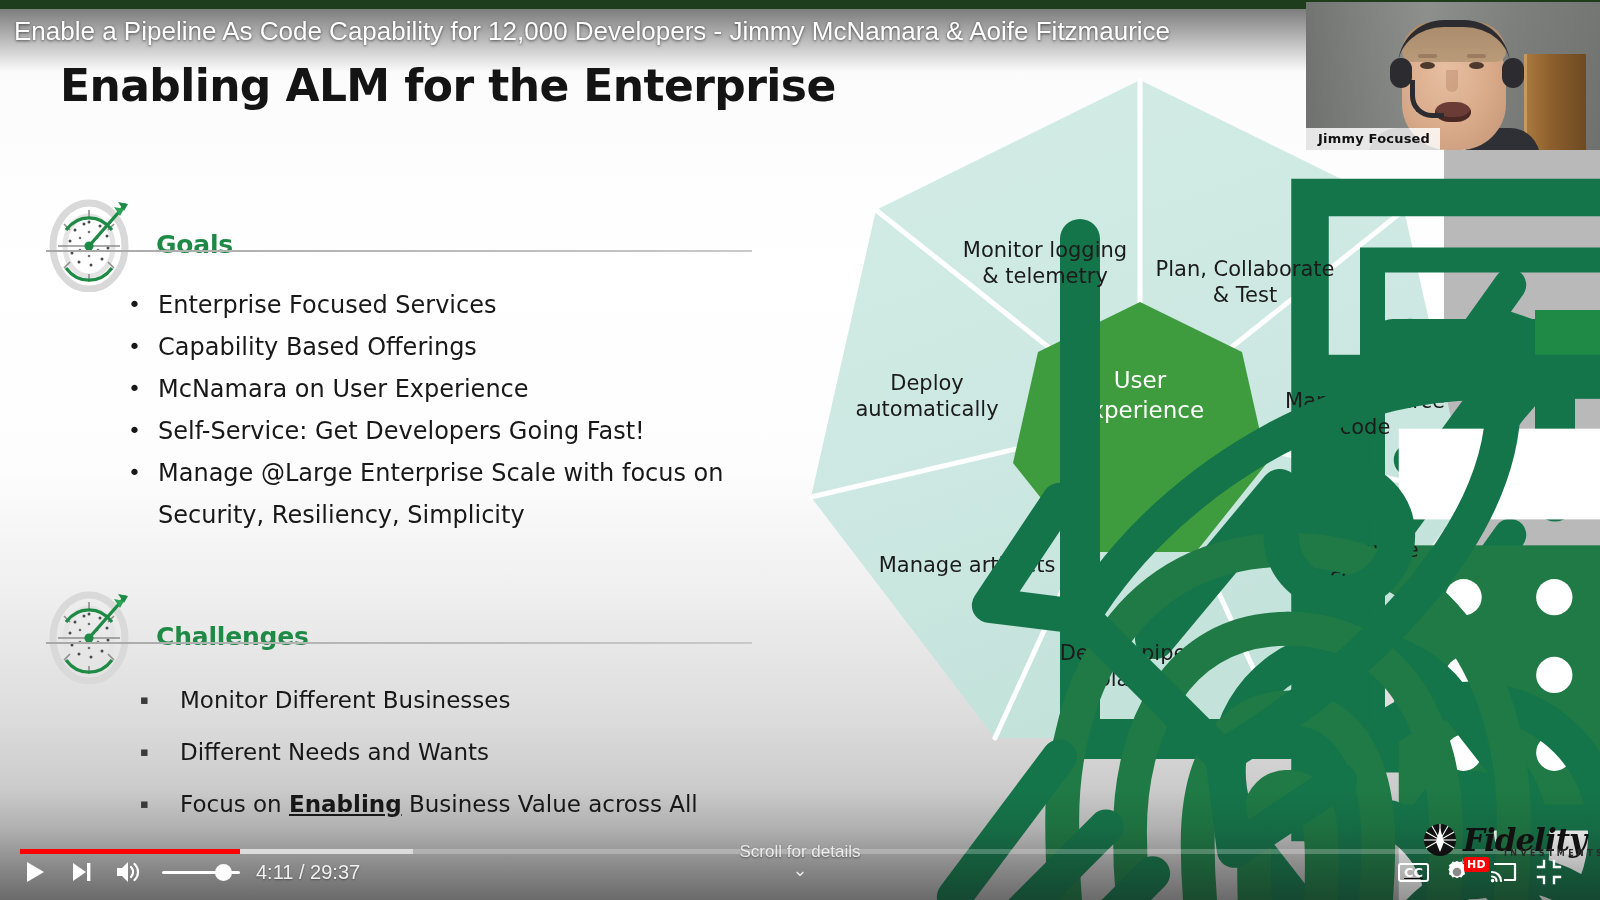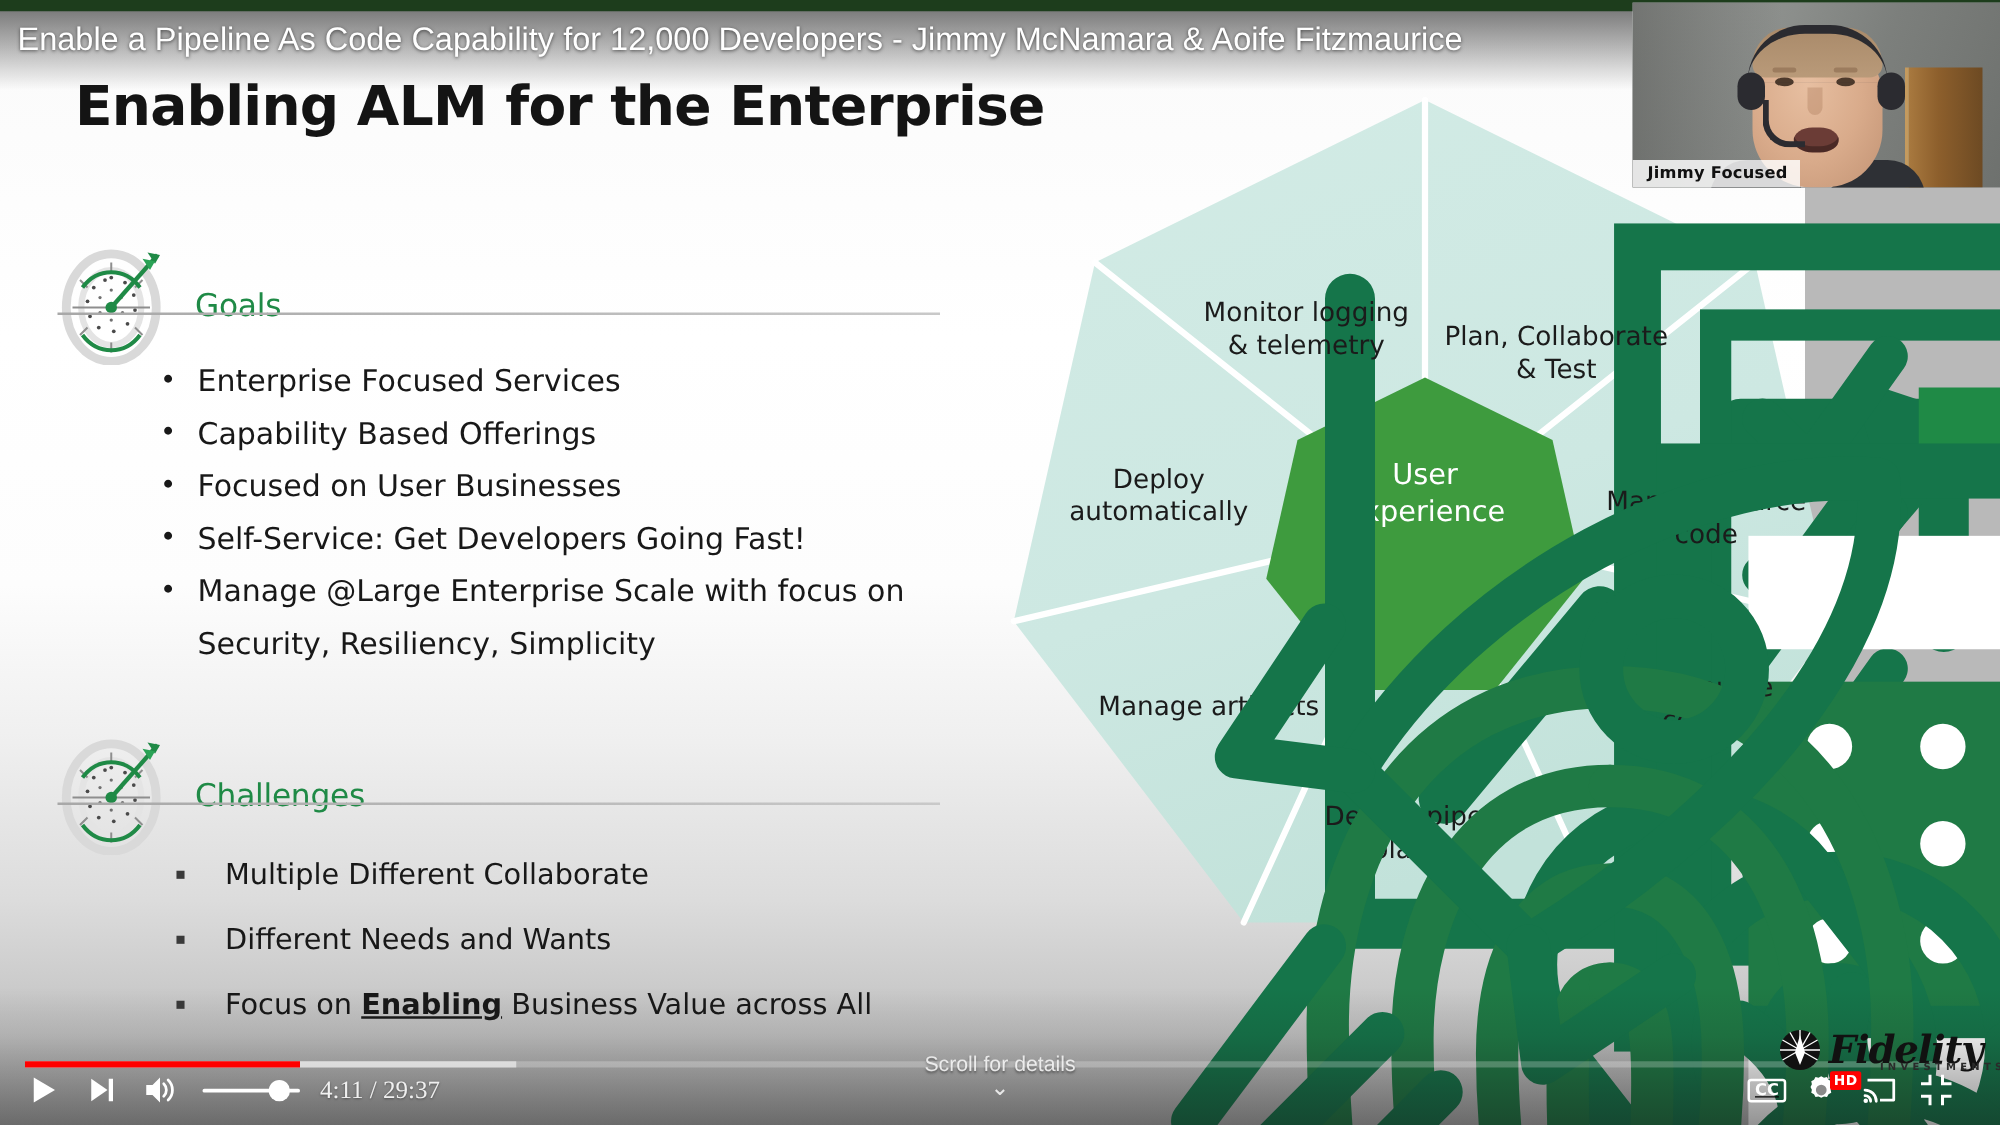--- a/index.html
+++ b/index.html
@@ -59,21 +59,21 @@
 
   
   .section-head {
     position: absolute;
     display: flex;
     align-items: center;
   }
   .target-icon { position: relative; width: 96px; height: 96px; flex: 0 0 96px; }
   .sec-title {
     font-family: "DejaVu Sans", sans-serif;
-    font-weight: 400;
+    font-weight: 700;
     font-size: 25px;
     color: #1f8a46;
     margin-left: 16px;
     letter-spacing: -0.2px;
   }
   .sec-rule {
     position: absolute;
     height: 2px;
     background: linear-gradient(90deg,#a8a8a8,#c9c9c9);
   }
@@ -358,21 +358,21 @@
     border-radius: 2px;
   }
   #vol-knob {
     position: absolute; left: 60px; top: 4px;
     width: 17px; height: 17px;
     border-radius: 50%;
     background: #ffffff;
   }
 
   #time-display {
-    font-family: Liberation Serif, serif;
+    font-family: Liberation Sans, sans-serif;
     font-size: 20px;
     color: #f0f0f0;
     margin-left: 10px;
     white-space: nowrap;
     text-shadow: 0 1px 2px rgba(0,0,0,.4);
   }
 
   
   .gear-wrap { position: relative; }
   #hd-badge {
@@ -487,21 +487,21 @@
       <div class="bullet-row">
         <span class="dot">•</span>
         <span class="btext">Enterprise Focused Services</span>
       </div>
       <div class="bullet-row">
         <span class="dot">•</span>
         <span class="btext">Capability Based Offerings</span>
       </div>
       <div class="bullet-row">
         <span class="dot">•</span>
-        <span class="btext">Focused on User Businesses</span>
+        <span class="btext">McNamara on User Experience</span>
       </div>
       <div class="bullet-row">
         <span class="dot">•</span>
         <span class="btext">Self-Service: Get Developers Going Fast!</span>
       </div>
       <div class="bullet-row">
         <span class="dot">•</span>
         <span class="btext">Manage @Large Enterprise Scale with focus on Security, Resiliency, Simplicity</span>
       </div>
     </div>
@@ -543,21 +543,21 @@
           <path d="M70 11 l10 2 -4 7 z" fill="#2aa356"></path>
         </svg>
       </div>
       <div class="sec-title">Challenges</div>
     </div>
     <div id="chall-rule" class="sec-rule"></div>
 
     <div id="chall-list" class="bullets">
       <div class="bullet-row">
         <span class="sq">▪</span>
-        <span class="btext">Multiple Different Collaborate</span>
+        <span class="btext">Monitor Different Businesses</span>
       </div>
       <div class="bullet-row">
         <span class="sq">▪</span>
         <span class="btext">Different Needs and Wants</span>
       </div>
       <div class="bullet-row">
         <span class="sq">▪</span>
         <span class="btext"><span>Focus on </span><span class="bold-ul">Enabling</span><span> Business Value across All</span></span>
       </div>
     </div>

